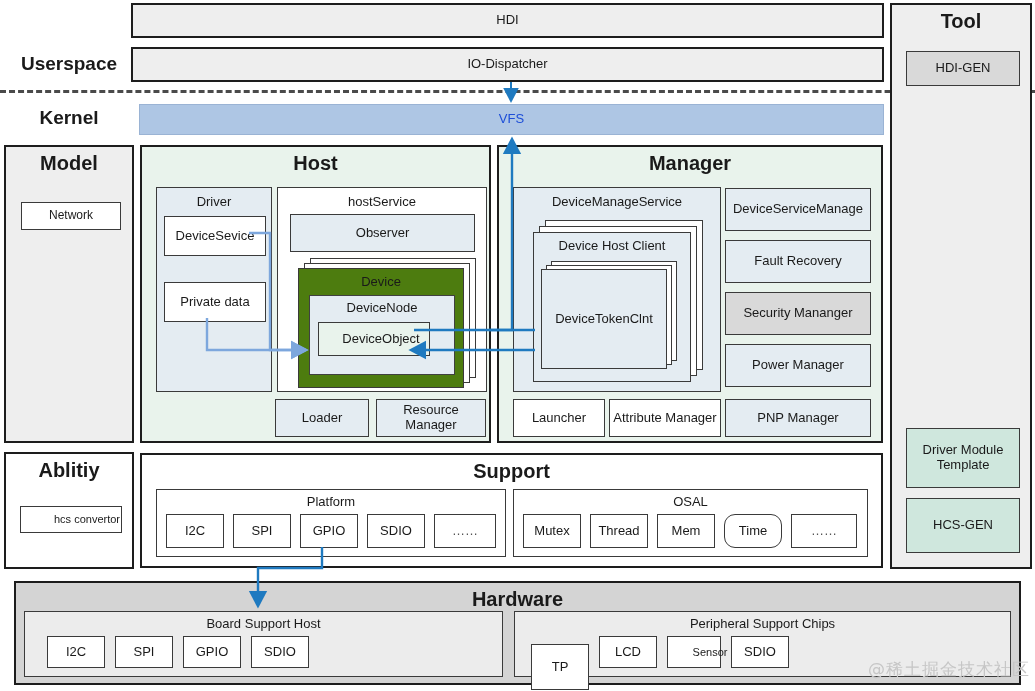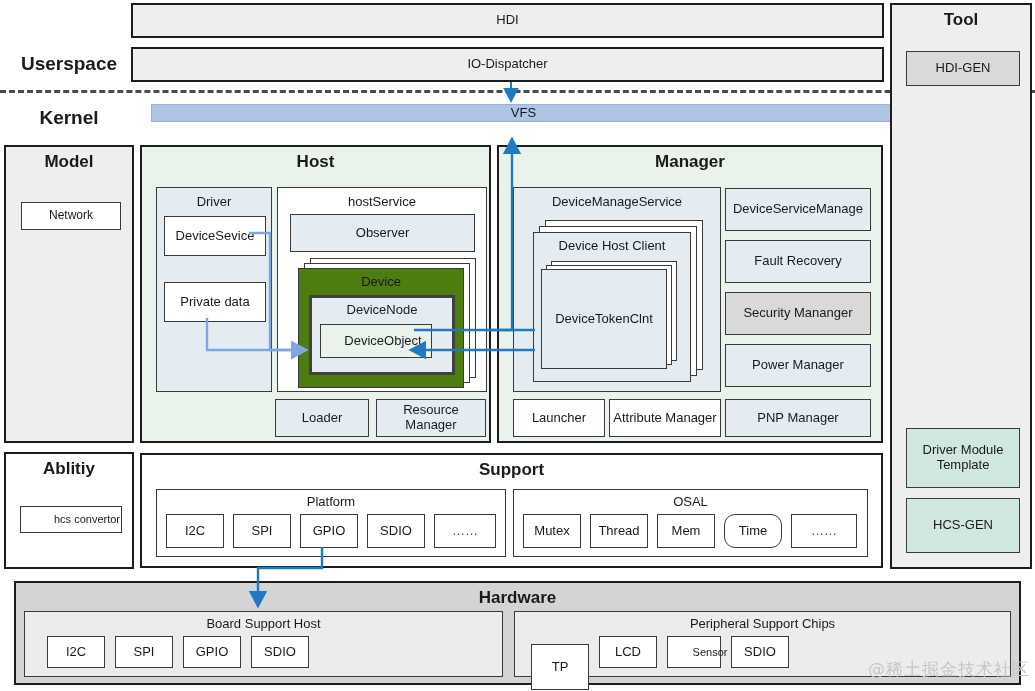--- a/index.html
+++ b/index.html
@@ -15,21 +15,21 @@
 
   
   .abs { position: absolute; }
   .bx {
     border: 1px solid #3a3a3a;
     display: flex; align-items: center; justify-content: center;
     text-align: center;
     line-height: 1.15;
   }
   .bx-thick { border: 2px solid #1d1d1d; }
-  .lbl-big { font-weight: bold; font-size: 17px; }
+  .lbl-big { font-weight: bold; font-size: 20px; }
   .lbl-side { font-weight: bold; font-size: 19px; }
   .t13 { font-size: 13px; }
   .t12 { font-size: 12px; }
   .t11 { font-size: 11px; padding-left: 32px; }
 
   .fill-gray   { background: #eeeeee; }
   .fill-gray2  { background: #d9d9d9; }
   .fill-hw     { background: #d4d4d4; }
   .fill-hw-in  { background: #ececec; }
   .fill-mint   { background: #e9f3ec; }
@@ -69,21 +69,21 @@
   <div class="abs lbl-side" style="left:10px; top:53px; width:118px; text-align:center;">Userspace</div>
 
   <div class="abs lbl-side" style="left:10px; top:107px; width:118px; text-align:center;">Kernel</div>
 
   <div class="abs bx bx-thick fill-gray t13" style="left:131px; top:3px; width:753px; height:35px;">HDI</div>
 
   <div class="abs bx bx-thick fill-gray t13" style="left:131px; top:47px; width:753px; height:35px;">IO-Dispatcher</div>
 
   <div class="dashed" style="left:0px; top:90px; width:1035px;"></div>
 
-  <div class="abs bx fill-vfs t13" style="left:151px; top:104px; width:745px; height:18px; border:1px solid #9ab3d4; color:#0f172a;">VFS</div>
+  <div class="abs bx fill-vfs t13" style="left:139px; top:104px; width:745px; height:31px; border:1px solid #9ab3d4; color:#1d4ed8;">VFS</div>
 
   <div class="panel fill-gray" style="left:890px; top:3px; width:142px; height:566px;">
     <div class="ptitle lbl-big">Tool</div>
 
     <div class="bx fill-gray2 t13" style="position:absolute; left:14px; top:46px; width:114px; height:35px;">HDI-GEN</div>
 
     <div class="bx fill-mint2 t13" style="position:absolute; left:14px; top:423px; width:114px; height:60px;
          padding:0 8px;">Driver Module Template</div>
 
     <div class="bx fill-mint2 t13" style="position:absolute; left:14px; top:493px; width:114px; height:55px;">HCS-GEN</div>
@@ -112,21 +112,21 @@
       <div style="position:absolute; left:0; right:0; top:6px; text-align:center;" class="t13">hostService</div>
 
       <div class="bx fill-blueg t13" style="position:absolute; left:12px; top:26px; width:185px; height:38px;">Observer</div>
 
       <div style="position:absolute; left:32px; top:70px; width:166px; height:120px; border:1px solid #3a3a3a; background:#ffffff;"></div>
       <div style="position:absolute; left:26px; top:75px; width:166px; height:120px; border:1px solid #3a3a3a; background:#ffffff;"></div>
 
       <div style="position:absolute; left:20px; top:80px; width:166px; height:120px; border:1px solid #3a3a3a; background:#4d7c0f;">
         <div style="position:absolute; left:0; right:0; top:5px; text-align:center;" class="t13">Device</div>
 
-        <div style="position:absolute; left:10px; top:26px; width:146px; height:80px; border:3px solid #404040; background:#e4ecf2;">
+        <div style="position:absolute; left:10px; top:26px; width:146px; height:80px; border:1px solid #404040; background:#e4ecf2;">
           <div style="position:absolute; left:0; right:0; top:4px; text-align:center;" class="t13">DeviceNode</div>
           <div class="bx fill-mint t13" style="position:absolute; left:8px; top:26px; width:112px; height:34px;padding-left:14px;">DeviceObject</div>
         </div>
       </div>
     </div>
 
     <div class="bx fill-blueg t13" style="position:absolute; left:133px; top:252px; width:94px; height:38px;">Loader</div>
     <div class="bx fill-blueg t13" style="position:absolute; left:234px; top:252px; width:110px; height:38px; padding:0 6px;">Resource Manager</div>
   </div>
 

